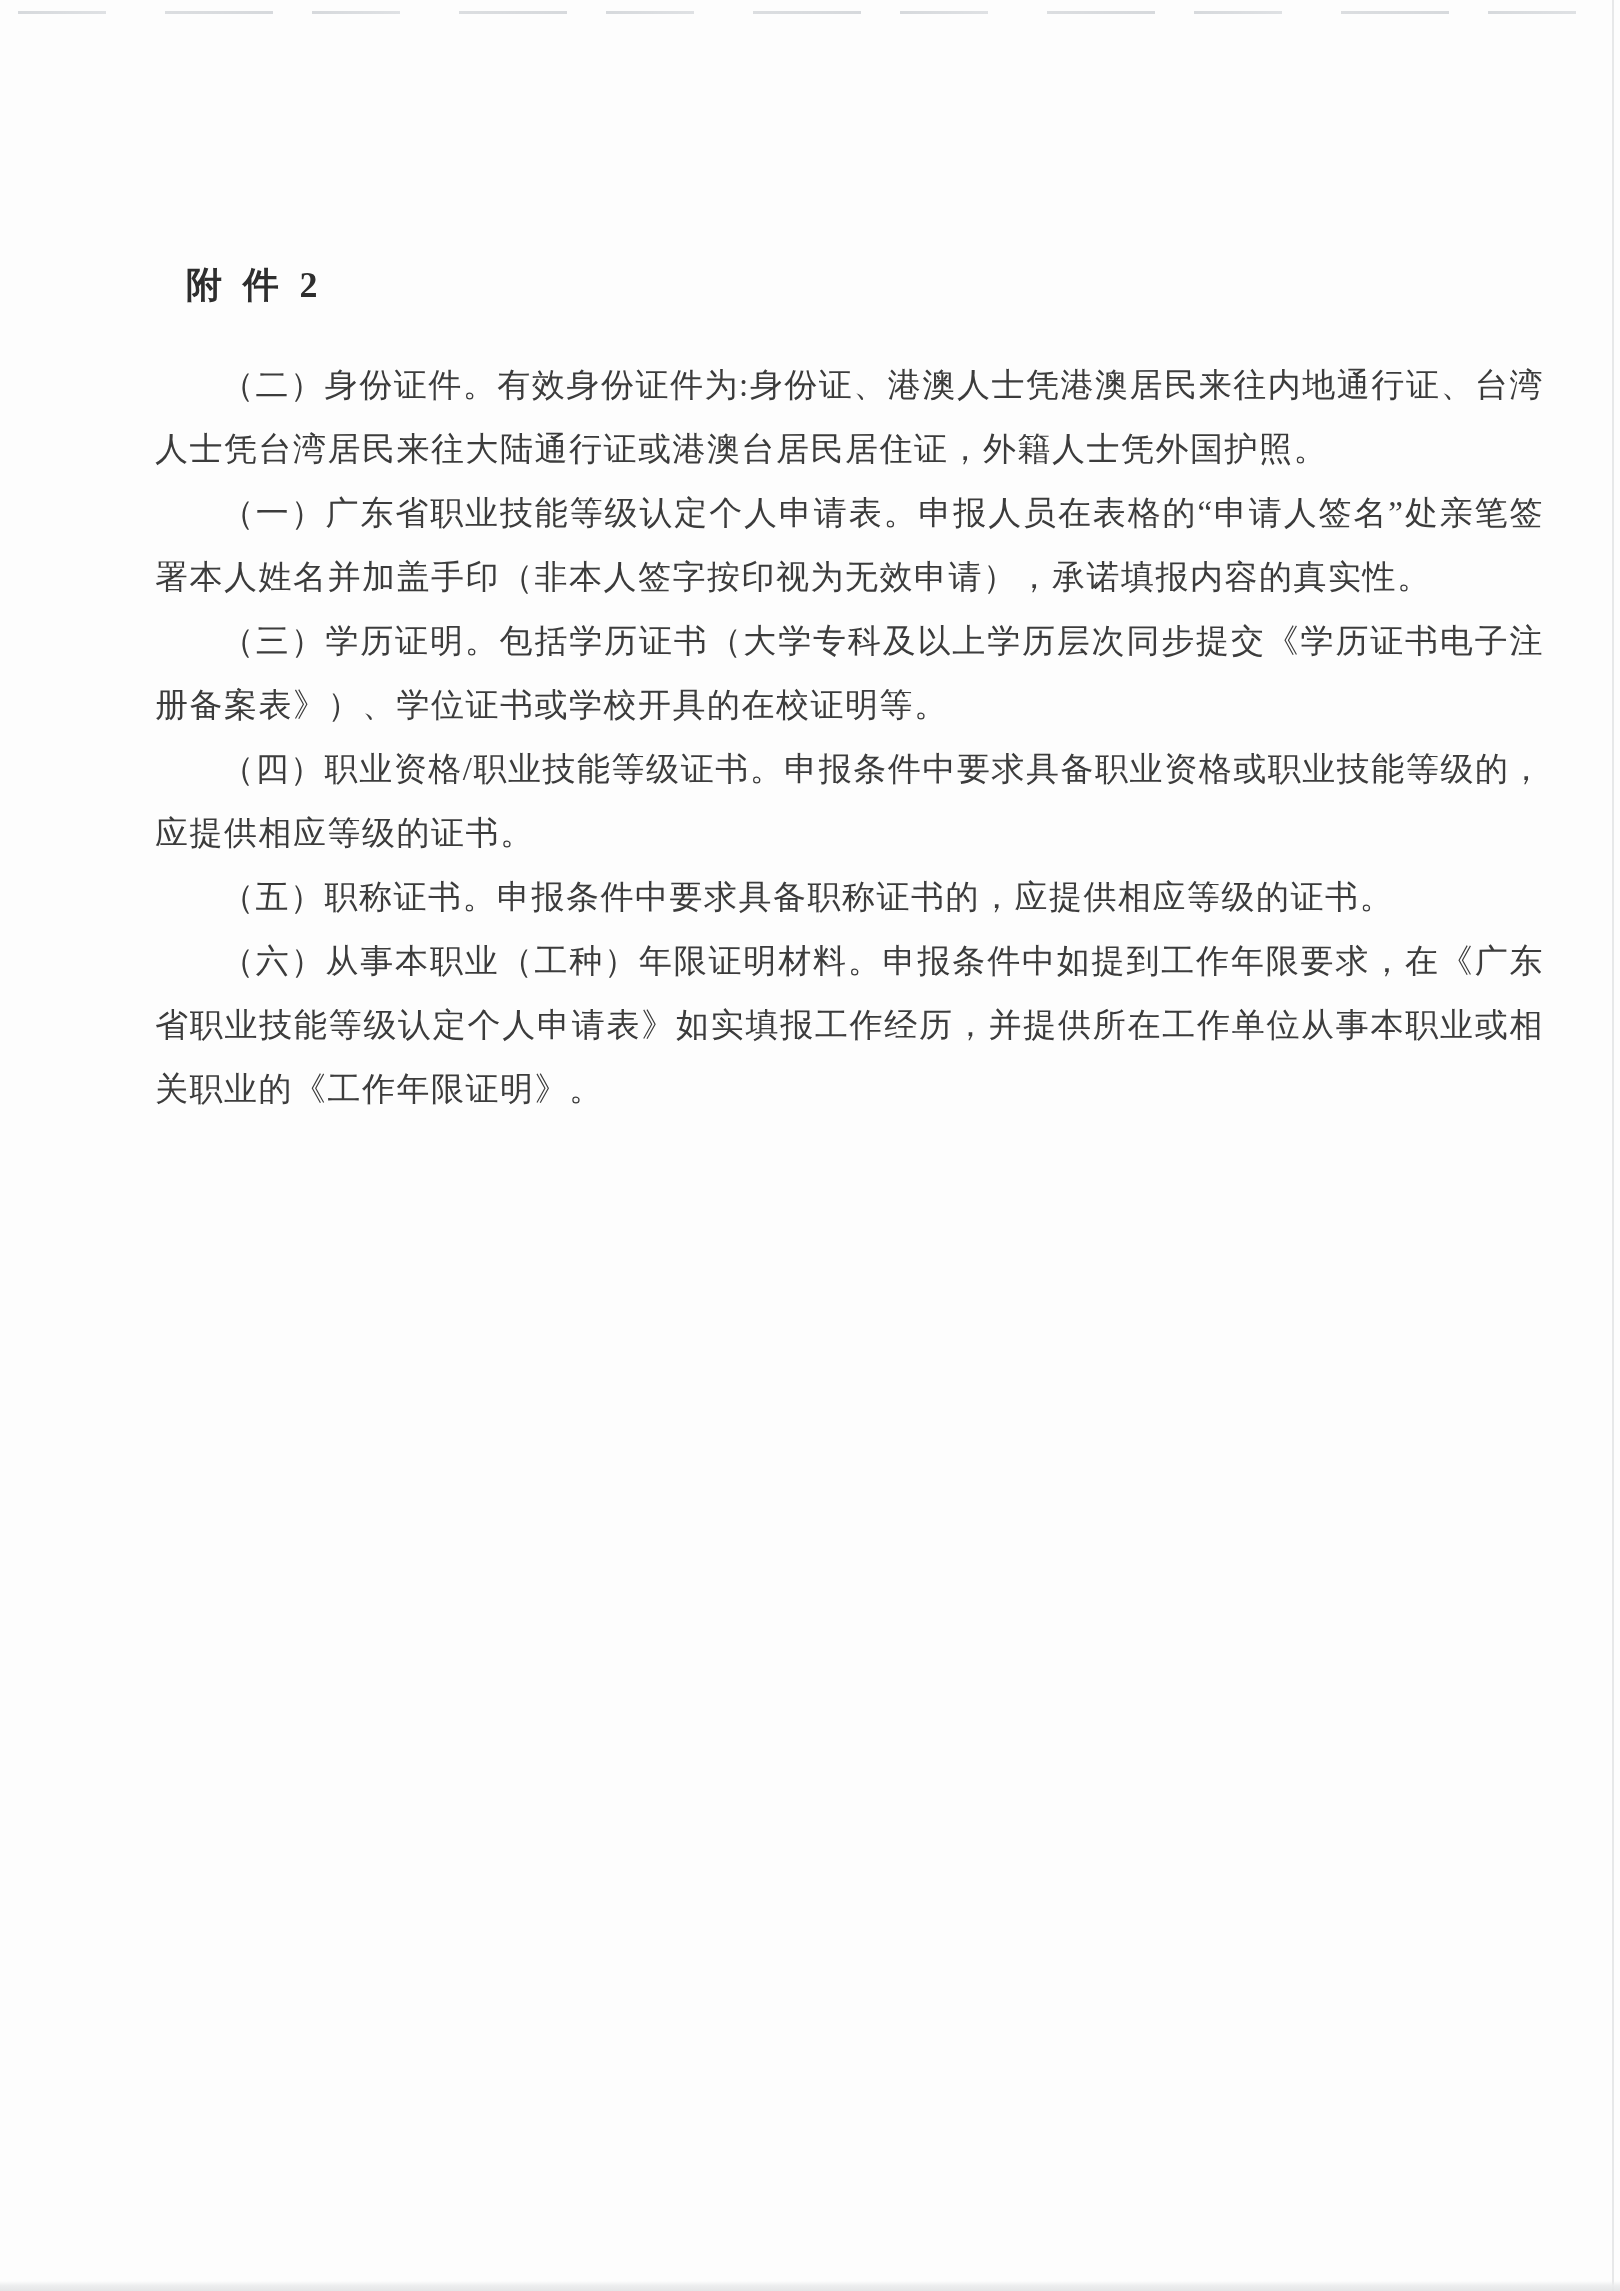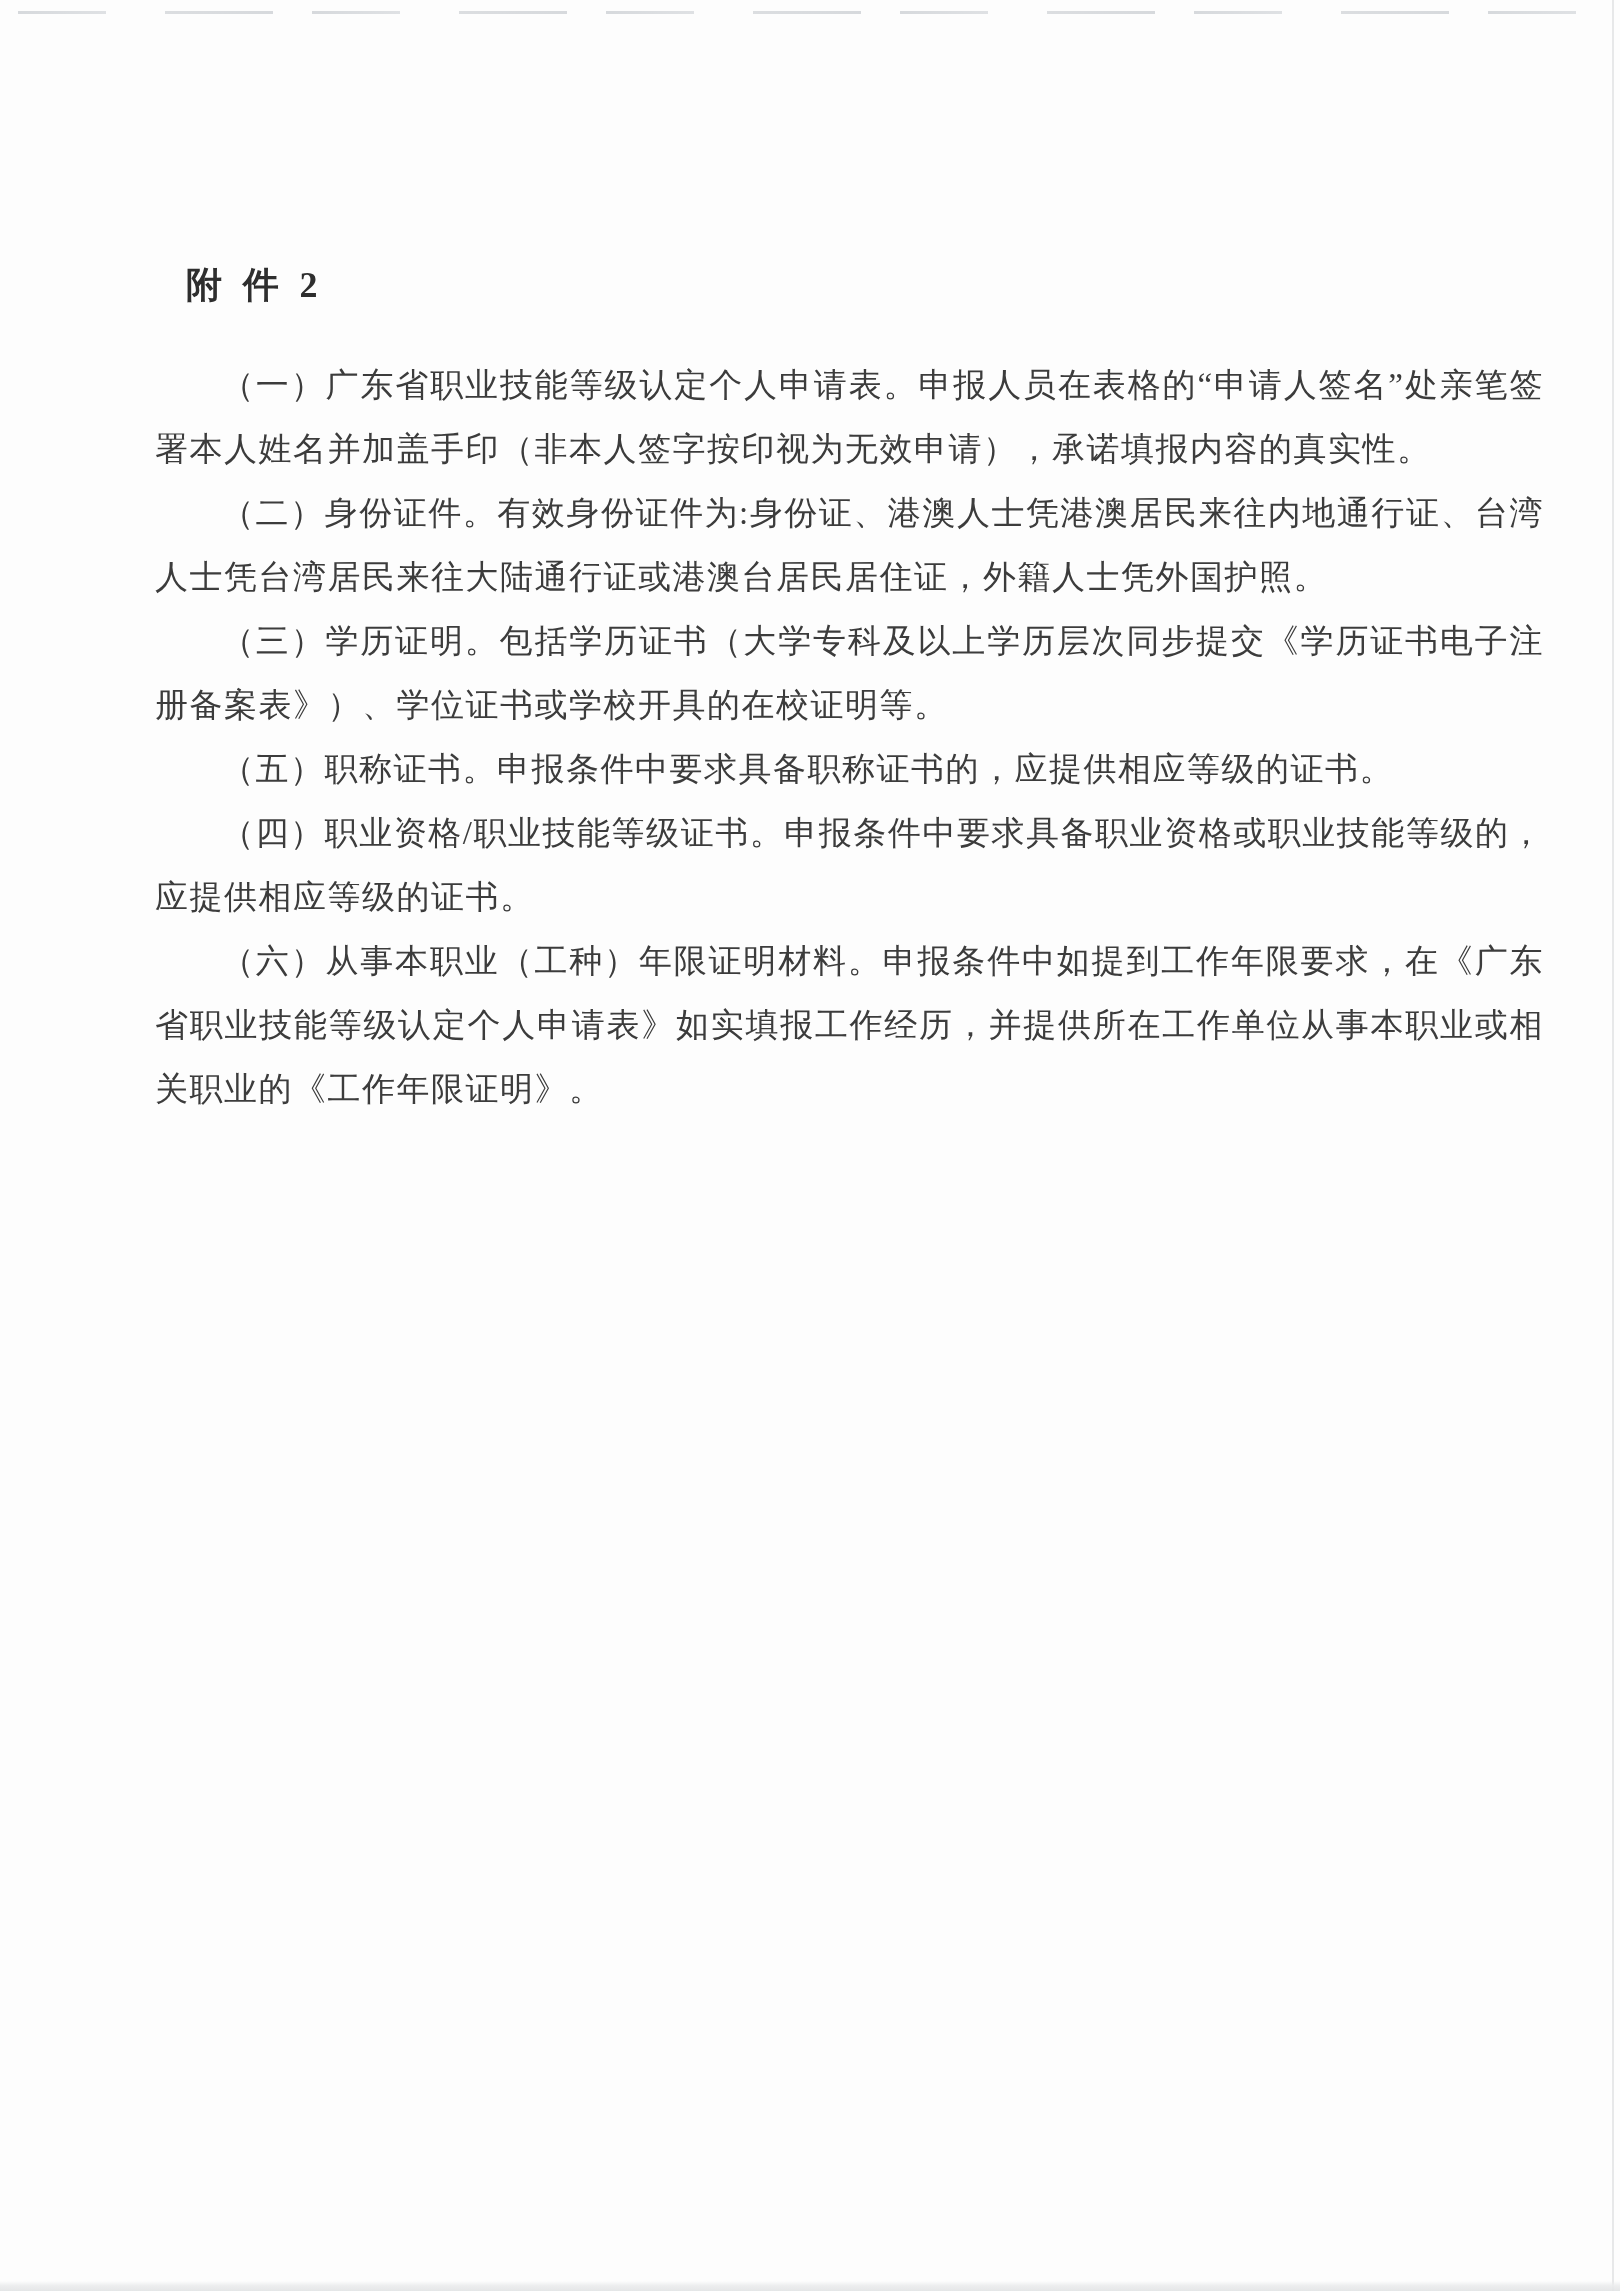--- a/index.html
+++ b/index.html
@@ -94,24 +94,24 @@
   <div class="scan-top"></div>
   <div class="scan-right"></div>
   <div class="scan-bottom"></div>
 
   <div class="content">
 
     <div class="attachment-label">附 件 2</div>
 
 
     <div class="body-text">
+      <p>（二）身份证件。有效身份证件为:身份证、港澳人士凭港澳居民来往内地通行证、台湾人士凭台湾居民来往大陆通行证或港澳台居民居住证，外籍人士凭外国护照。</p>
       <p>（一）广东省职业技能等级认定个人申请表。申报人员在表格的“申请人签名”处亲笔签署本人姓名并加盖手印（非本人签字按印视为无效申请），承诺填报内容的真实性。</p>
-      <p>（二）身份证件。有效身份证件为:身份证、港澳人士凭港澳居民来往内地通行证、台湾人士凭台湾居民来往大陆通行证或港澳台居民居住证，外籍人士凭外国护照。</p>
       <p>（三）学历证明。包括学历证书（大学专科及以上学历层次同步提交《学历证书电子注册备案表》）、学位证书或学校开具的在校证明等。</p>
+      <p>（四）职业资格/职业技能等级证书。申报条件中要求具备职业资格或职业技能等级的，应提供相应等级的证书。</p>
       <p>（五）职称证书。申报条件中要求具备职称证书的，应提供相应等级的证书。</p>
-      <p>（四）职业资格/职业技能等级证书。申报条件中要求具备职业资格或职业技能等级的，应提供相应等级的证书。</p>
       <p>（六）从事本职业（工种）年限证明材料。申报条件中如提到工作年限要求，在《广东省职业技能等级认定个人申请表》如实填报工作经历，并提供所在工作单位从事本职业或相关职业的《工作年限证明》。</p>
     </div>
 
 
   </div>
 </div>
 
 
 </body></html>

